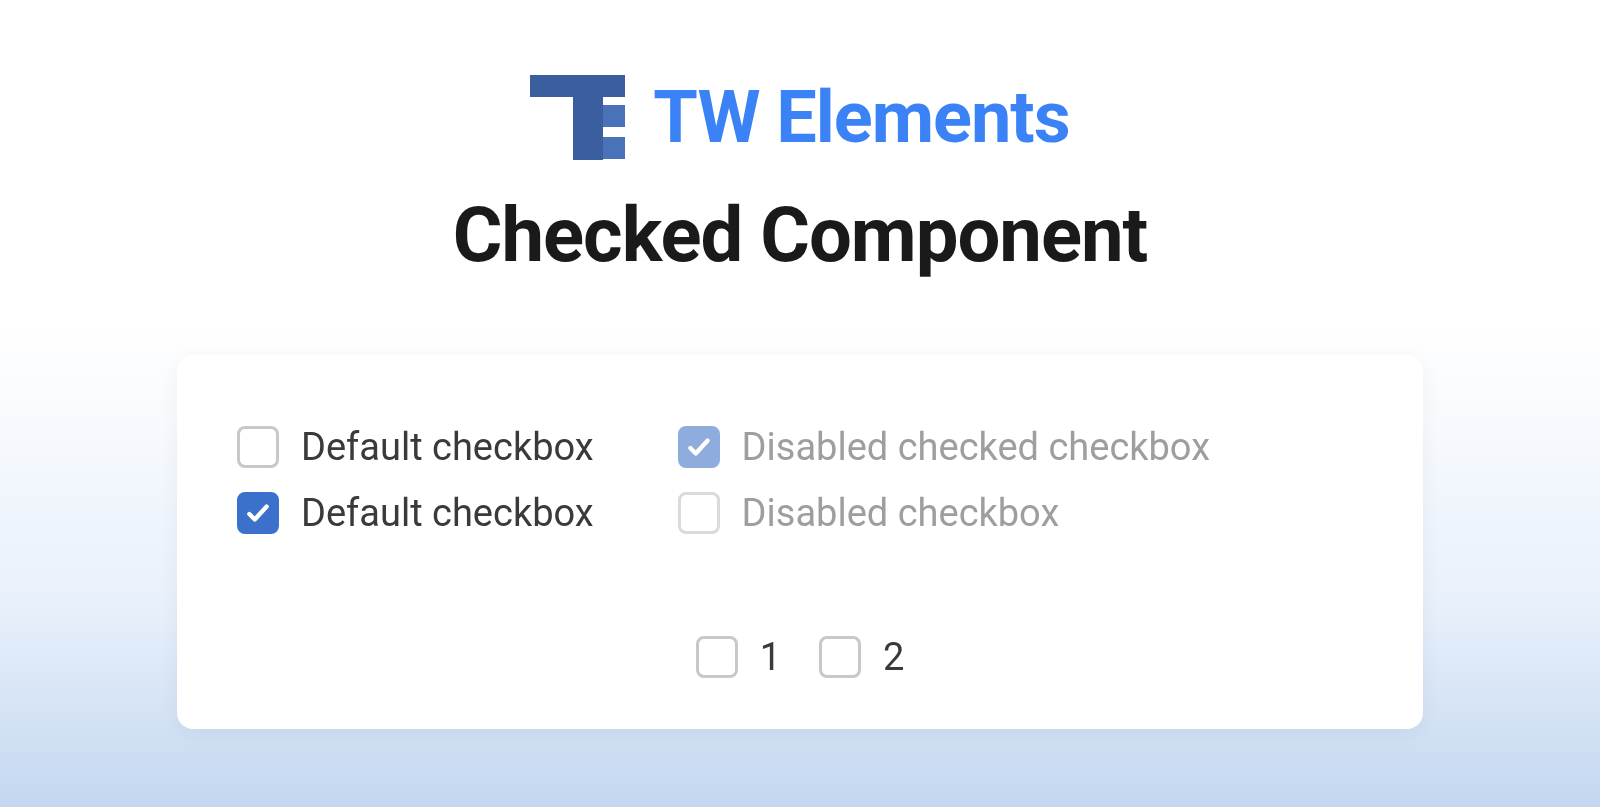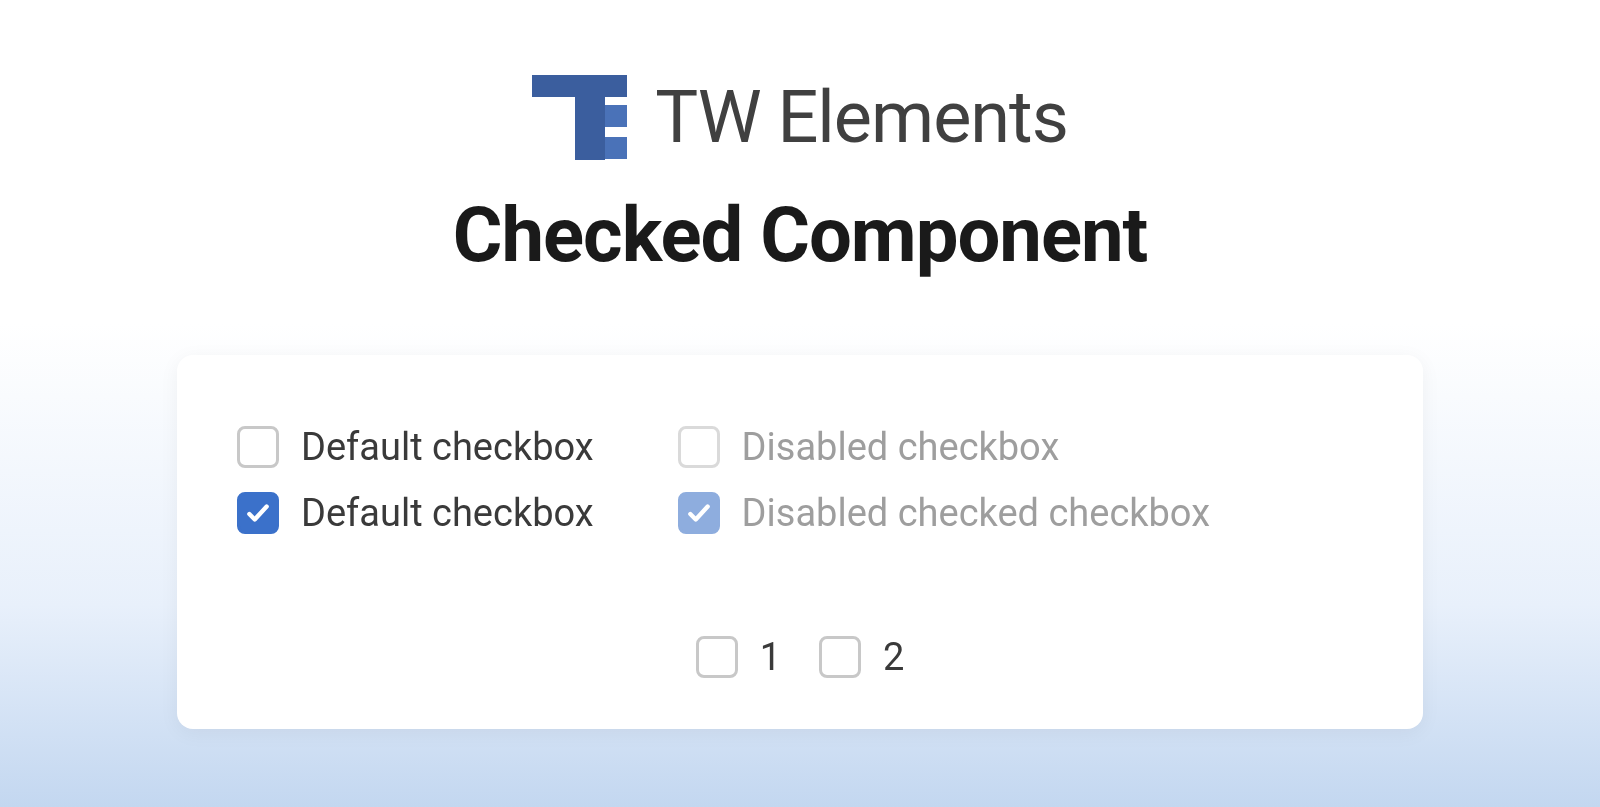--- a/index.html
+++ b/index.html
@@ -30,22 +30,22 @@
     }
     
     .logo {
       width: 95px;
       height: 85px;
       position: relative;
     }
     
     .brand-name {
       font-size: 72px;
-      font-weight: 400;
-      color: #404040;
+      font-weight: 700;
+      color: #3b82f6;
       letter-spacing: -1px;
     }
     
     .subtitle {
       font-size: 76px;
       font-weight: 700;
       color: #1a1a1a;
       letter-spacing: -1px;
     }
     
@@ -155,30 +155,30 @@
         <div class="checkbox checked">
           <svg viewBox="0 0 24 24" fill="none" stroke="#ffffff" stroke-width="4" stroke-linecap="round" stroke-linejoin="round">
             <polyline points="4 13 9 18 20 6"></polyline>
           </svg>
         </div>
         <span class="checkbox-label">Default checkbox</span>
       </div>
     </div>
     <div class="checkbox-col">
       <div class="checkbox-item">
-        <div class="checkbox disabled"></div>
-        <span class="checkbox-label disabled">Disabled checkbox</span>
-      </div>
-      <div class="checkbox-item">
         <div class="checkbox checked disabled">
           <svg viewBox="0 0 24 24" fill="none" stroke="#ffffff" stroke-width="4" stroke-linecap="round" stroke-linejoin="round">
             <polyline points="4 13 9 18 20 6"></polyline>
           </svg>
         </div>
         <span class="checkbox-label disabled">Disabled checked checkbox</span>
+      </div>
+      <div class="checkbox-item">
+        <div class="checkbox disabled"></div>
+        <span class="checkbox-label disabled">Disabled checkbox</span>
       </div>
     </div>
   </div>
 
   <div class="checkbox-row">
     <div class="checkbox-item">
       <div class="checkbox"></div>
       <span class="checkbox-label">1</span>
     </div>
     <div class="checkbox-item">

